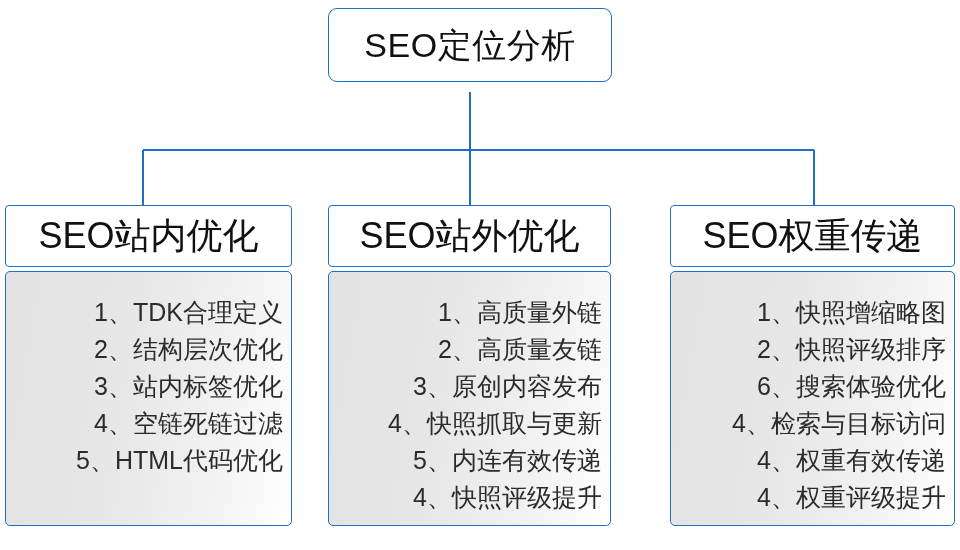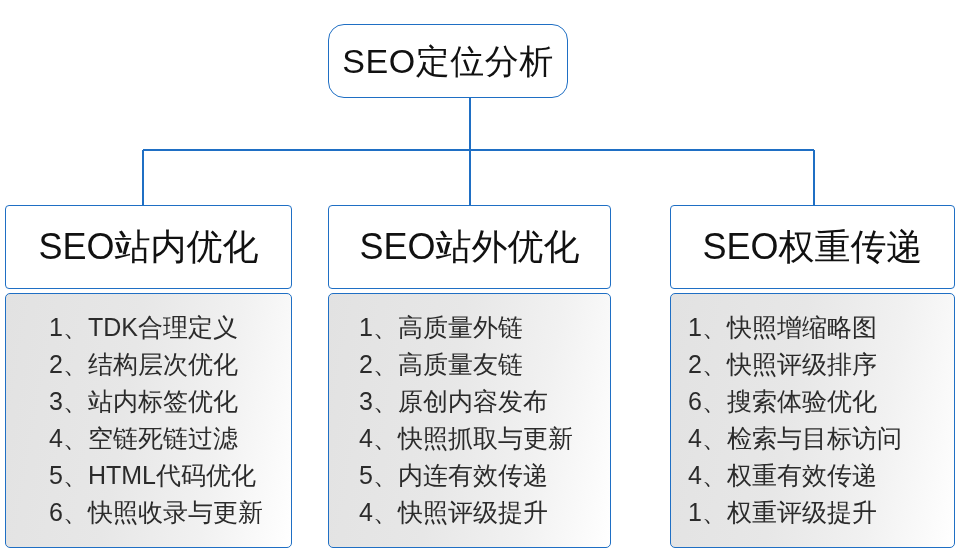--- a/index.html
+++ b/index.html
@@ -24,27 +24,27 @@
     top: 0;
     width: 960px;
     height: 550px;
     pointer-events: none;
   }
 
   
   .root-node {
     position: absolute;
     left: 328px;
-    top: 24px;
-    width: 240px;
+    top: 8px;
+    width: 284px;
     height: 74px;
     box-sizing: border-box;
     background: #ffffff;
     border: 1.6px solid #1f6fc4;
-    border-radius: 16px;
+    border-radius: 9px;
     display: flex;
     align-items: center;
     justify-content: center;
   }
   .root-node .root-label {
     font-size: 34px;
     color: #111111;
     letter-spacing: 0.5px;
     line-height: 1;
     white-space: nowrap;
@@ -53,21 +53,21 @@
   
   .branch {
     position: absolute;
     top: 205px;
   }
   .branch-header {
     box-sizing: border-box;
     background: #ffffff;
     border: 1.6px solid #1f6fc4;
     border-radius: 4px;
-    height: 84px;
+    height: 62px;
     display: flex;
     align-items: center;
     justify-content: center;
   }
   .branch-header .branch-title {
     font-size: 36px;
     color: #111111;
     line-height: 1;
     white-space: nowrap;
   }
@@ -76,22 +76,23 @@
     margin-top: 4px;
     height: 255px;
     border: 1.6px solid #1f6fc4;
     border-radius: 5px;
     background: linear-gradient(100deg, #e2e2e2 0%, #e7e7e7 42%, #f1f1f1 72%, #fbfbfb 92%, #ffffff 100%);
     padding: 14px 0 0 0;
     overflow: hidden;
   }
   .branch-body ol {
     list-style: none;
-    margin: 1px;
+    margin: 8px;
     padding: 0;
+    text-align: right;
   }
   .branch-body li {
     font-size: 25px;
     color: #2b2b2b;
     line-height: 37px;
     white-space: nowrap;
   }
 
   
   #branch-0 { left: 5px;   width: 287px; }
@@ -125,21 +126,20 @@
     <div class="branch-header">
       <span class="branch-title">SEO站内优化</span>
     </div>
     <div class="branch-body">
       <ol>
         <li>1、TDK合理定义</li>
         <li>2、结构层次优化</li>
         <li>3、站内标签优化</li>
         <li>4、空链死链过滤</li>
         <li>5、HTML代码优化</li>
-        <li>6、快照收录与更新</li>
       </ol>
     </div>
   </div>
 
   <div class="branch" id="branch-1">
     <div class="branch-header">
       <span class="branch-title">SEO站外优化</span>
     </div>
     <div class="branch-body">
       <ol>
@@ -157,18 +157,18 @@
     <div class="branch-header">
       <span class="branch-title">SEO权重传递</span>
     </div>
     <div class="branch-body">
       <ol>
         <li>1、快照增缩略图</li>
         <li>2、快照评级排序</li>
         <li>6、搜索体验优化</li>
         <li>4、检索与目标访问</li>
         <li>4、权重有效传递</li>
-        <li>1、权重评级提升</li>
+        <li>4、权重评级提升</li>
       </ol>
     </div>
   </div>
 
 </div>
 
 </body></html>

